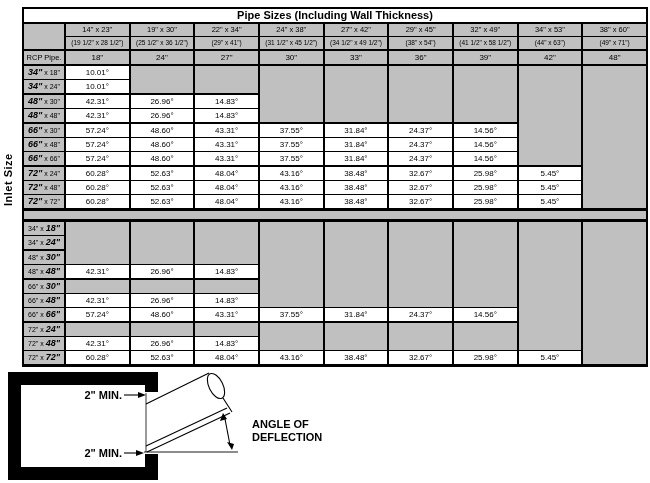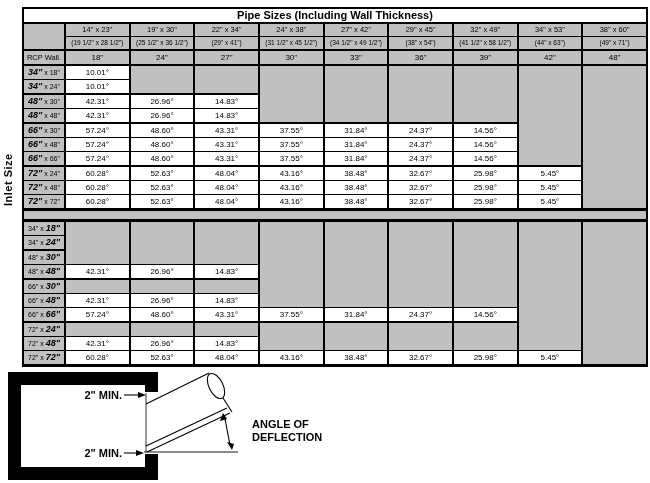--- a/index.html
+++ b/index.html
@@ -66,21 +66,21 @@
             <td class="h2">(25 1/2" x 36 1/2")</td>
             <td class="h2">(29" x 41")</td>
             <td class="h2">(31 1/2" x 45 1/2")</td>
             <td class="h2">(34 1/2" x 49 1/2")</td>
             <td class="h2">(38" x 54")</td>
             <td class="h2">(41 1/2" x 58 1/2")</td>
             <td class="h2">(44" x 63")</td>
             <td class="h2">(49" x 71")</td>
           </tr>
           <tr>
-            <td class="h3 rcp">RCP Wall.</td>
+            <td class="h3 rcp">RCP Pipe.</td>
             <td class="h3">18"</td>
             <td class="h3">24"</td>
             <td class="h3">27"</td>
             <td class="h3">30"</td>
             <td class="h3">33"</td>
             <td class="h3">36"</td>
             <td class="h3">39"</td>
             <td class="h3">42"</td>
             <td class="h3">48"</td>
           </tr>

